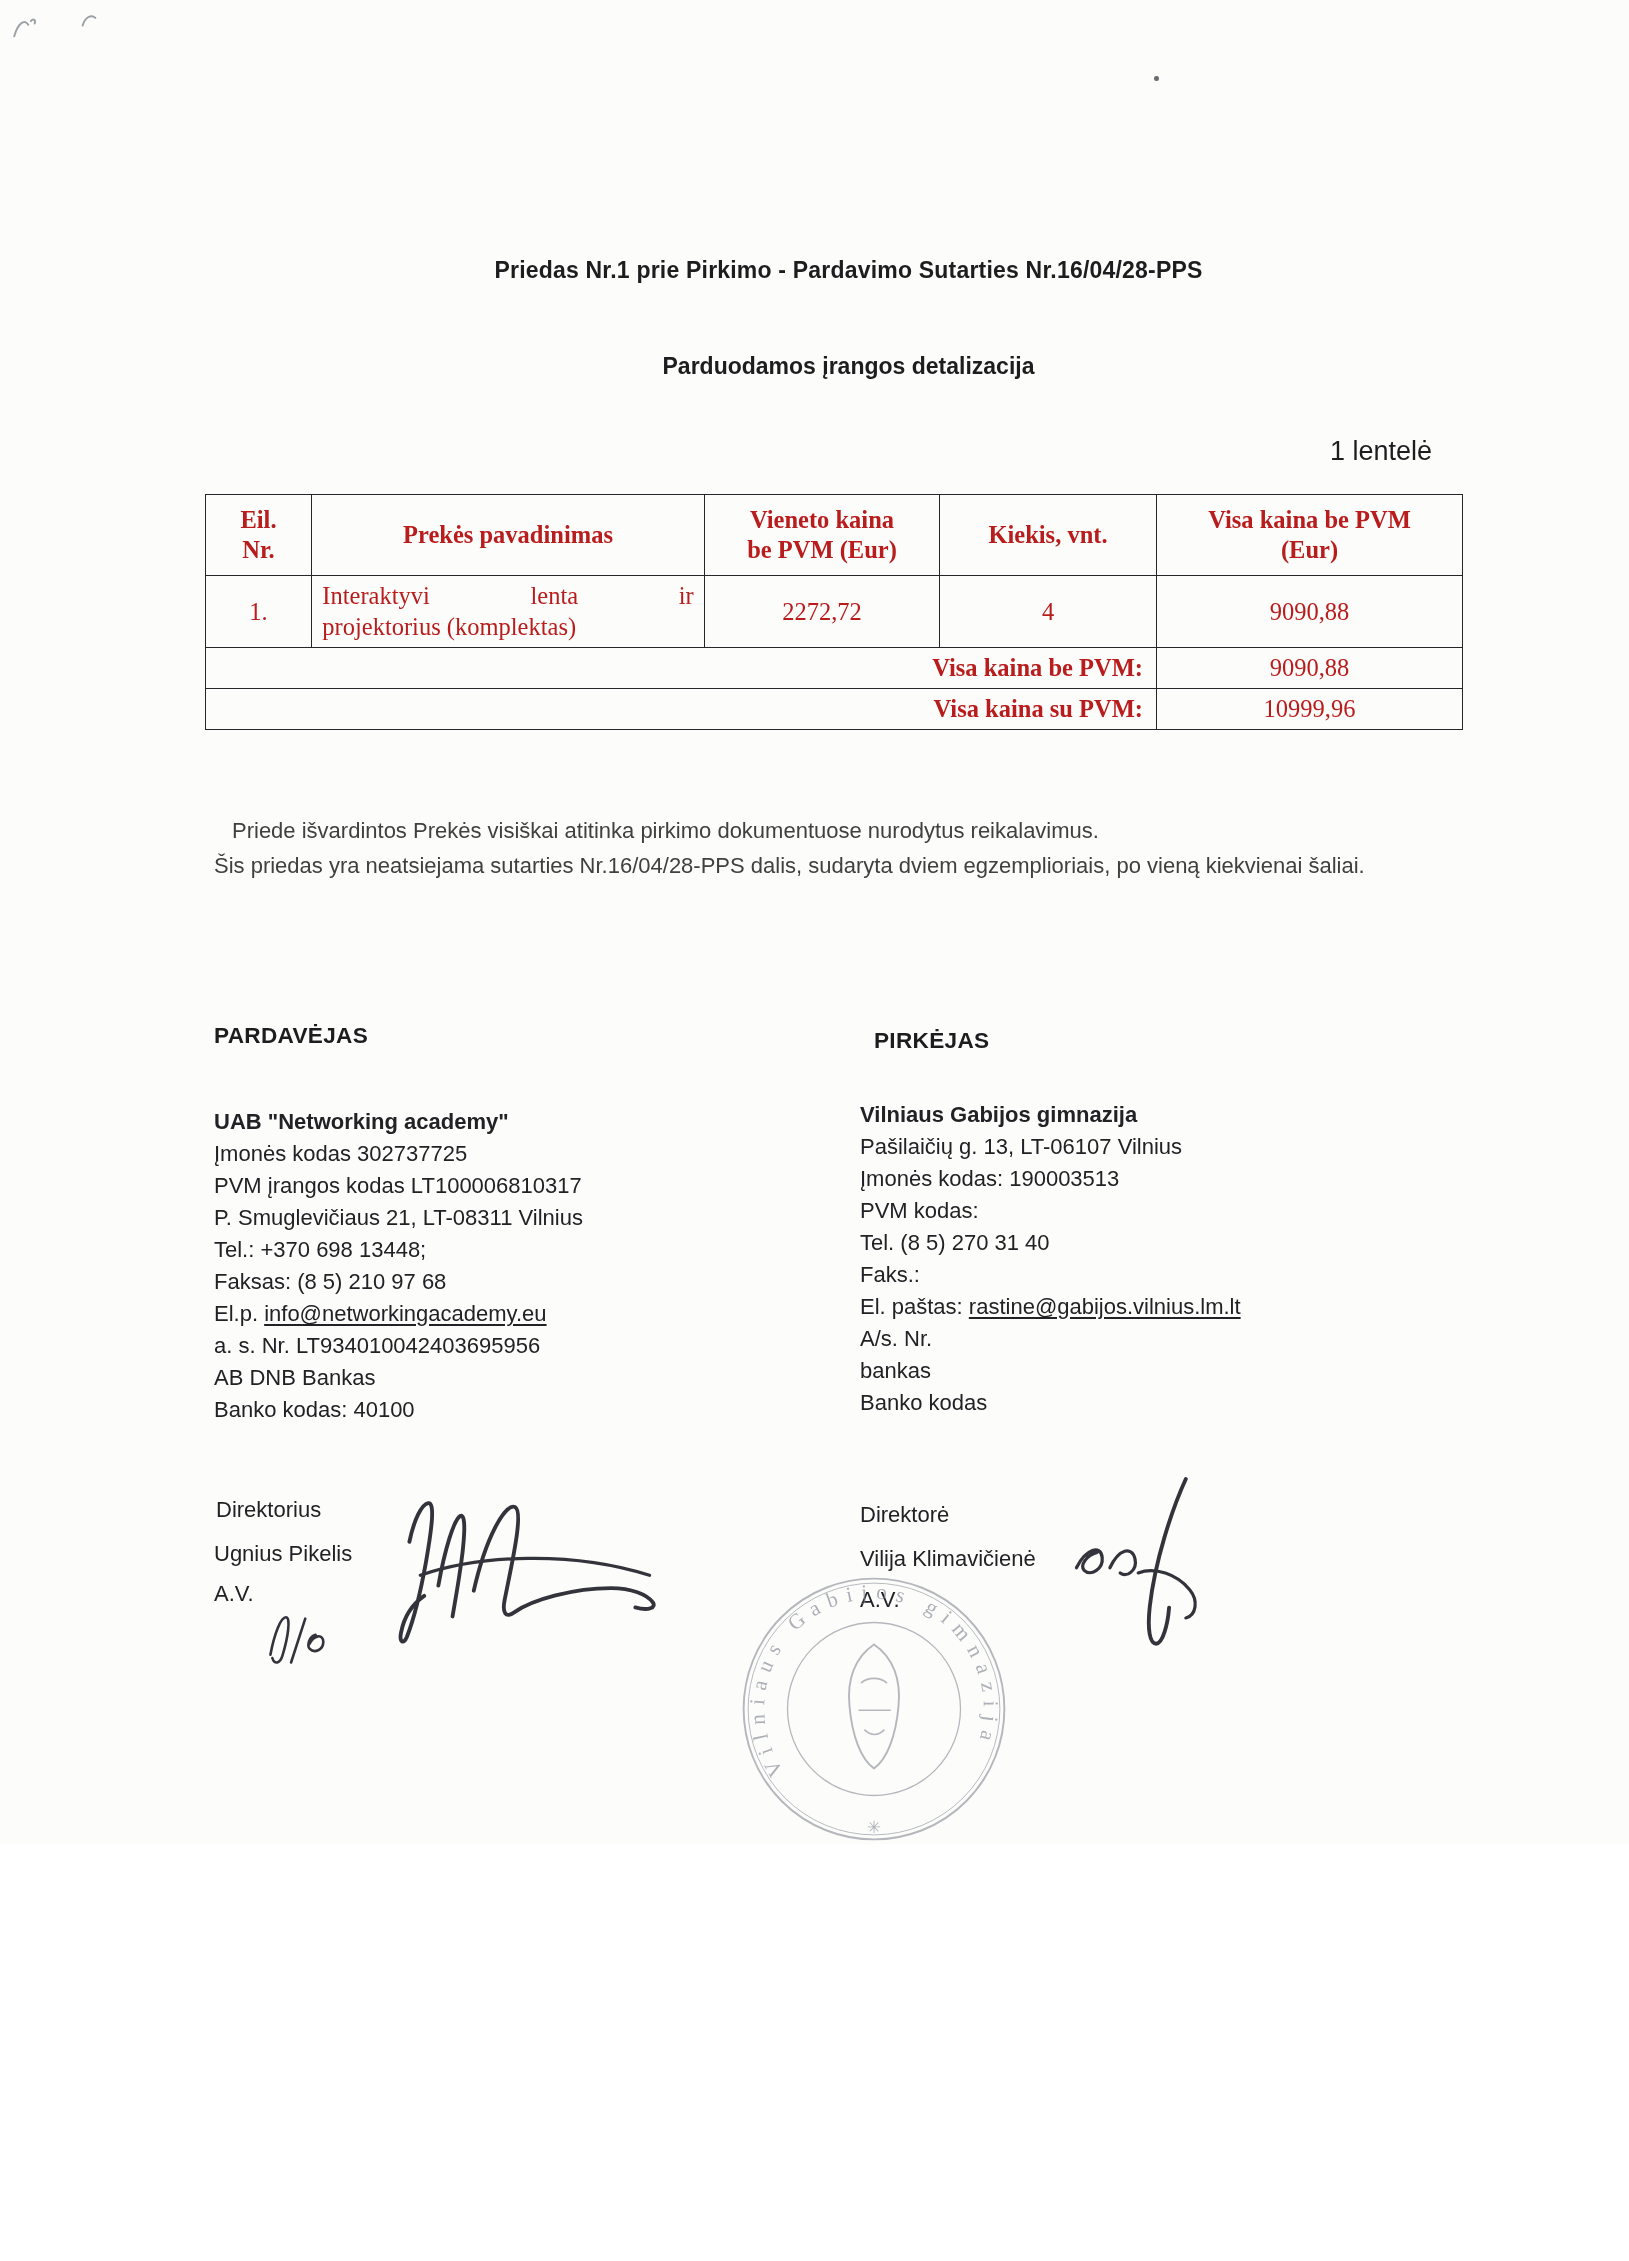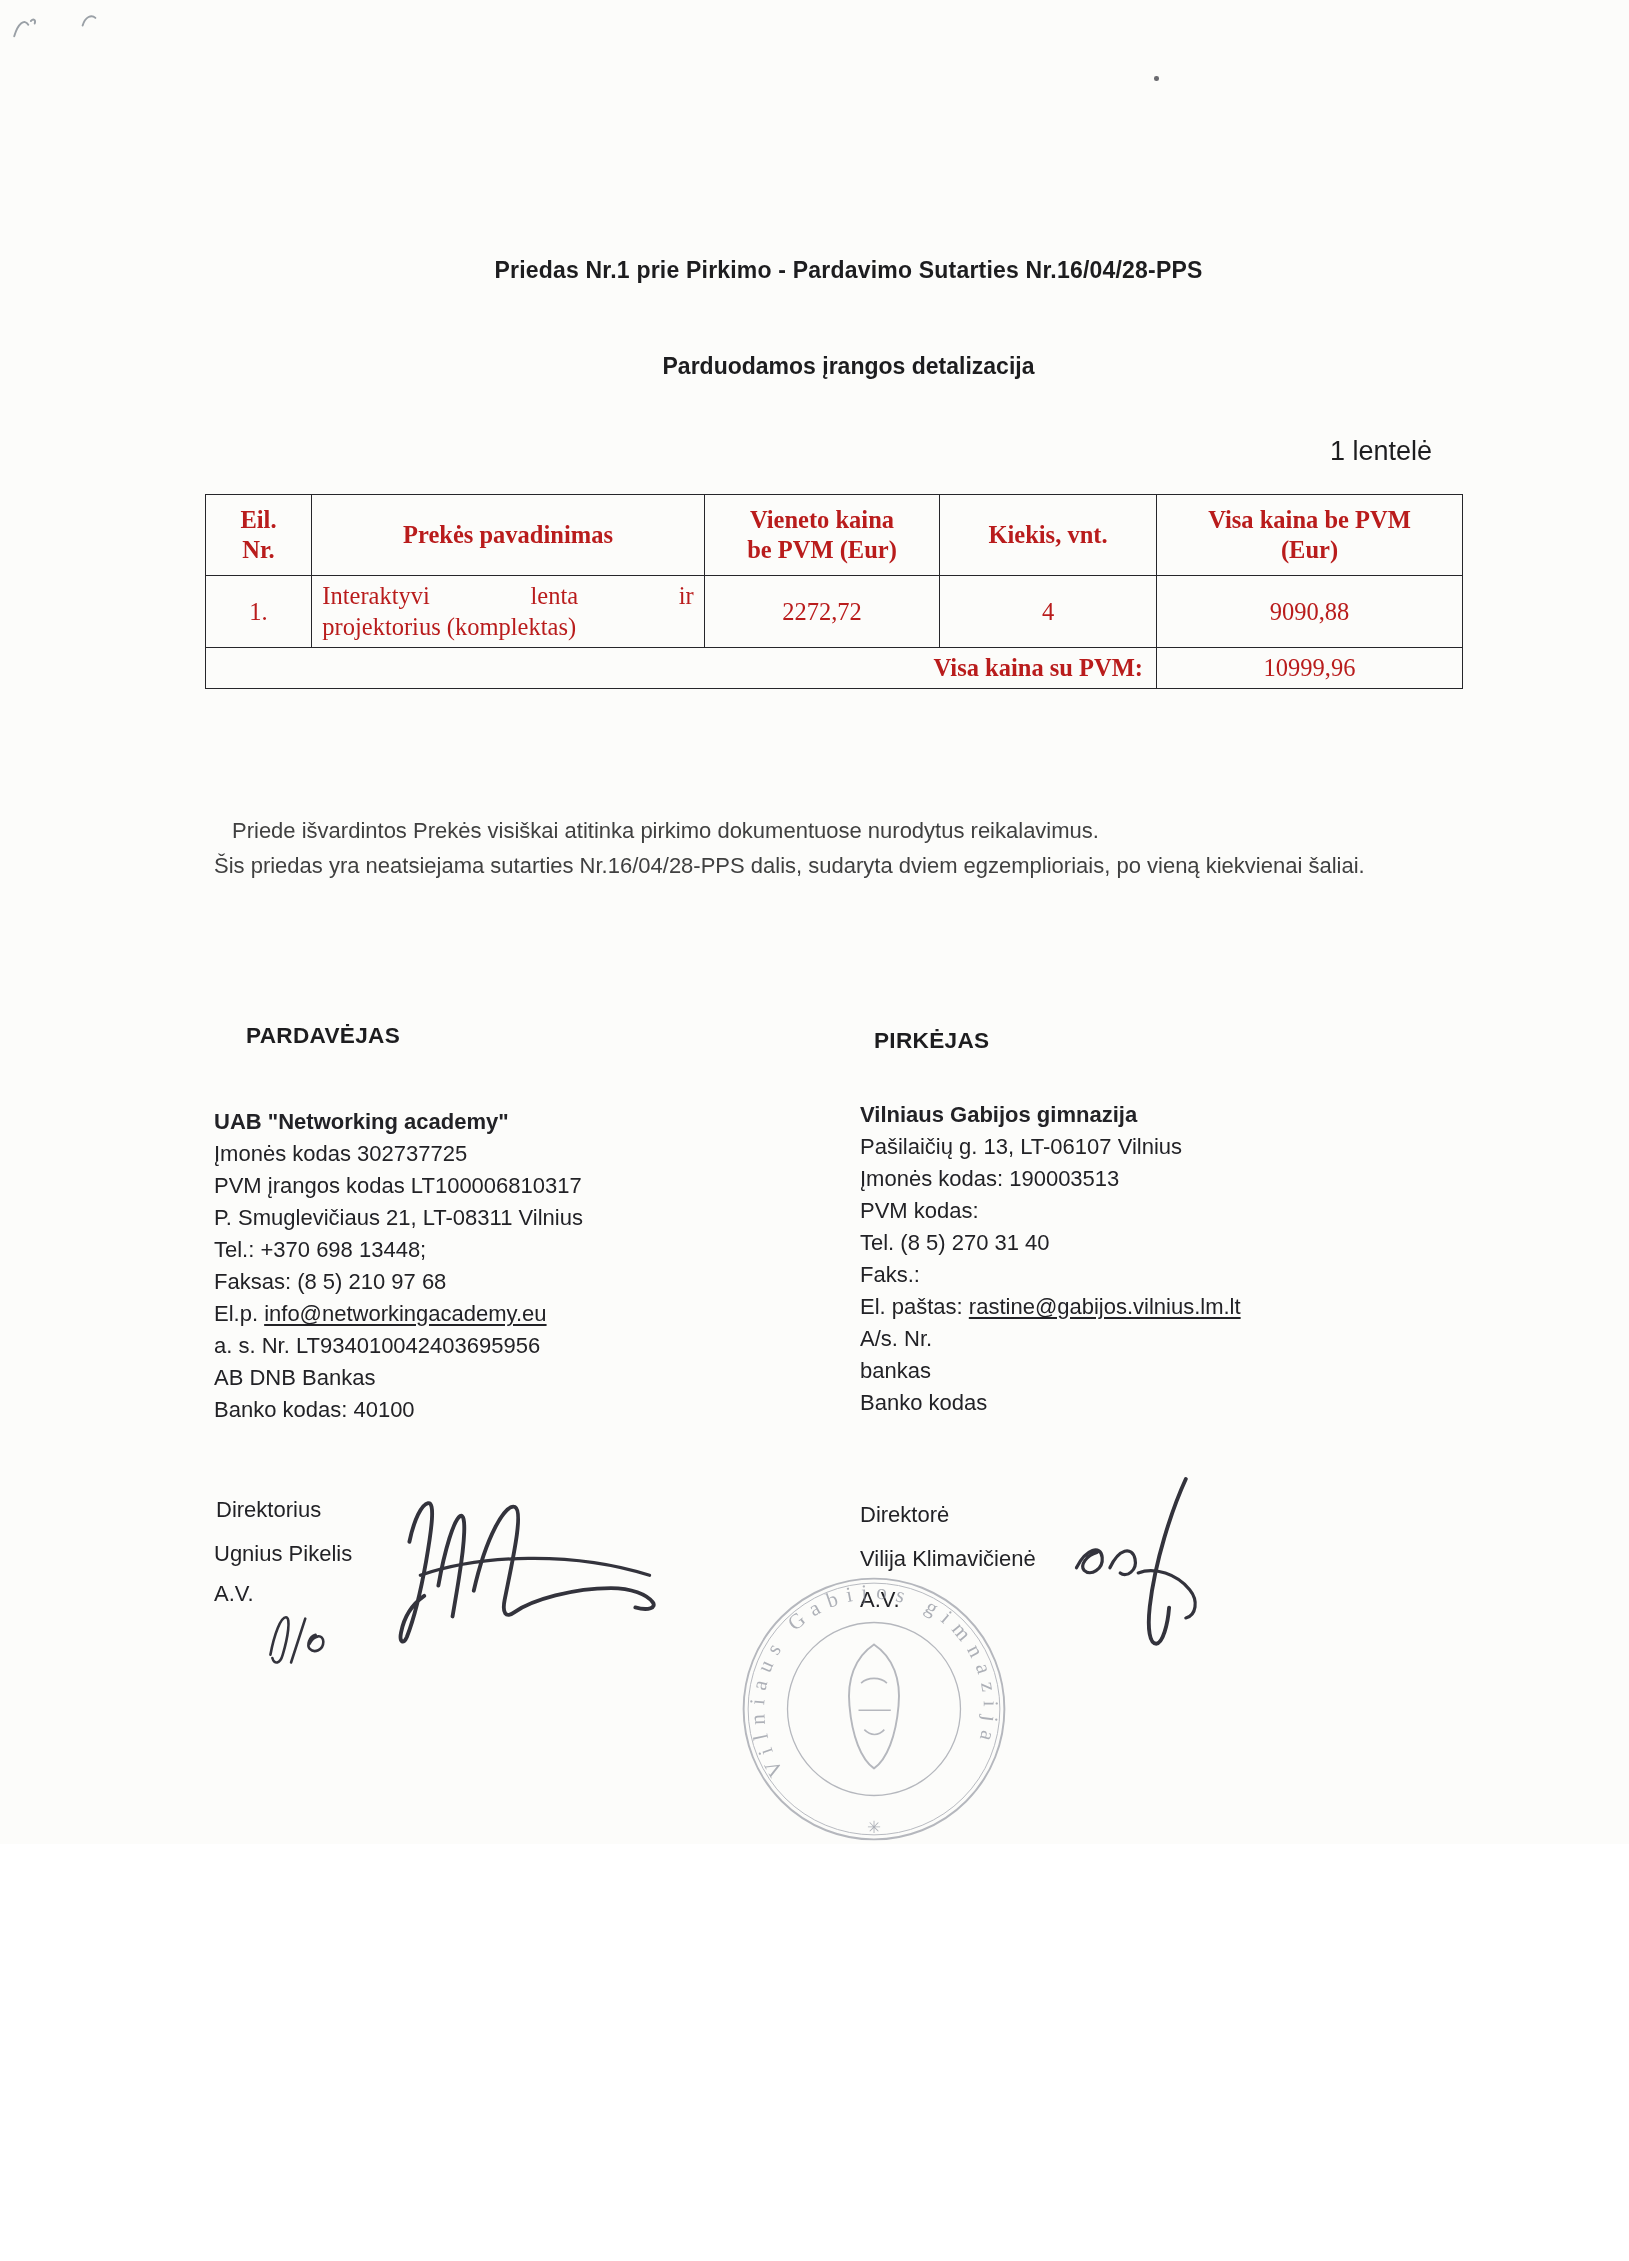--- a/index.html
+++ b/index.html
@@ -32,21 +32,21 @@
   .name-cell { text-align:left; padding:3.9px 10.3px; line-height:1.26; }
   .jline { display:block; text-align:justify; text-align-last:justify; }
   .items tr.summary td { height:41px; }
   .sum-label { text-align:right; font-weight:bold; padding-right:13px; }
 
   .note { position:absolute; font-size:22px; line-height:1.58; color:#404040; }
   .note-1 { left:232px; top:814px; width:1251px; }
   .note-2 { left:214px; top:849px; width:1267px; }
 
   .party-heading { position:absolute; font-size:22.6px; font-weight:bold; letter-spacing:0.3px; }
-  .seller-heading { left:214px; top:1023px;margin-left:32px; }
+  .seller-heading { left:214px; top:1023px; }
   .buyer-heading  { left:874px; top:1028px; }
 
   .party-block { position:absolute; font-size:22px; line-height:32px; color:#222226; }
   .seller-block { left:214px; top:1106px; width:619px; }
   .buyer-block  { left:860px; top:1099px; width:619px; }
   .company { font-weight:bold; }
   .email { text-decoration:underline; text-underline-offset:3.2px; }
 
   .sign-text { position:absolute; font-size:22px; color:#222226; }
   .seller-role { left:216px; top:1497px; }
@@ -112,20 +112,24 @@
         <td class="c">1.</td>
         <td class="name-cell">
           <span class="jline">Interaktyvi lenta ir</span>
           <span>projektorius (komplektas)</span>
         </td>
         <td class="c">2272,72</td>
         <td class="c">4</td>
         <td class="c">9090,88</td>
       </tr>
       <tr class="summary">
+        <td colspan="4" class="sum-label">Visa kaina be PVM:</td>
+        <td class="c">9090,88</td>
+      </tr>
+      <tr class="summary">
         <td colspan="4" class="sum-label">Visa kaina su PVM:</td>
         <td class="c">10999,96</td>
       </tr>
     </tbody>
   </table>
 
   <p class="note note-1">Priede išvardintos Prekės visiškai atitinka pirkimo dokumentuose nurodytus reikalavimus.</p>
   <p class="note note-2">Šis priedas yra neatsiejama sutarties Nr.16/04/28-PPS dalis, sudaryta dviem egzemplioriais, po vieną kiekvienai šaliai.</p>
 
   <div class="party-heading seller-heading">PARDAVĖJAS</div>

